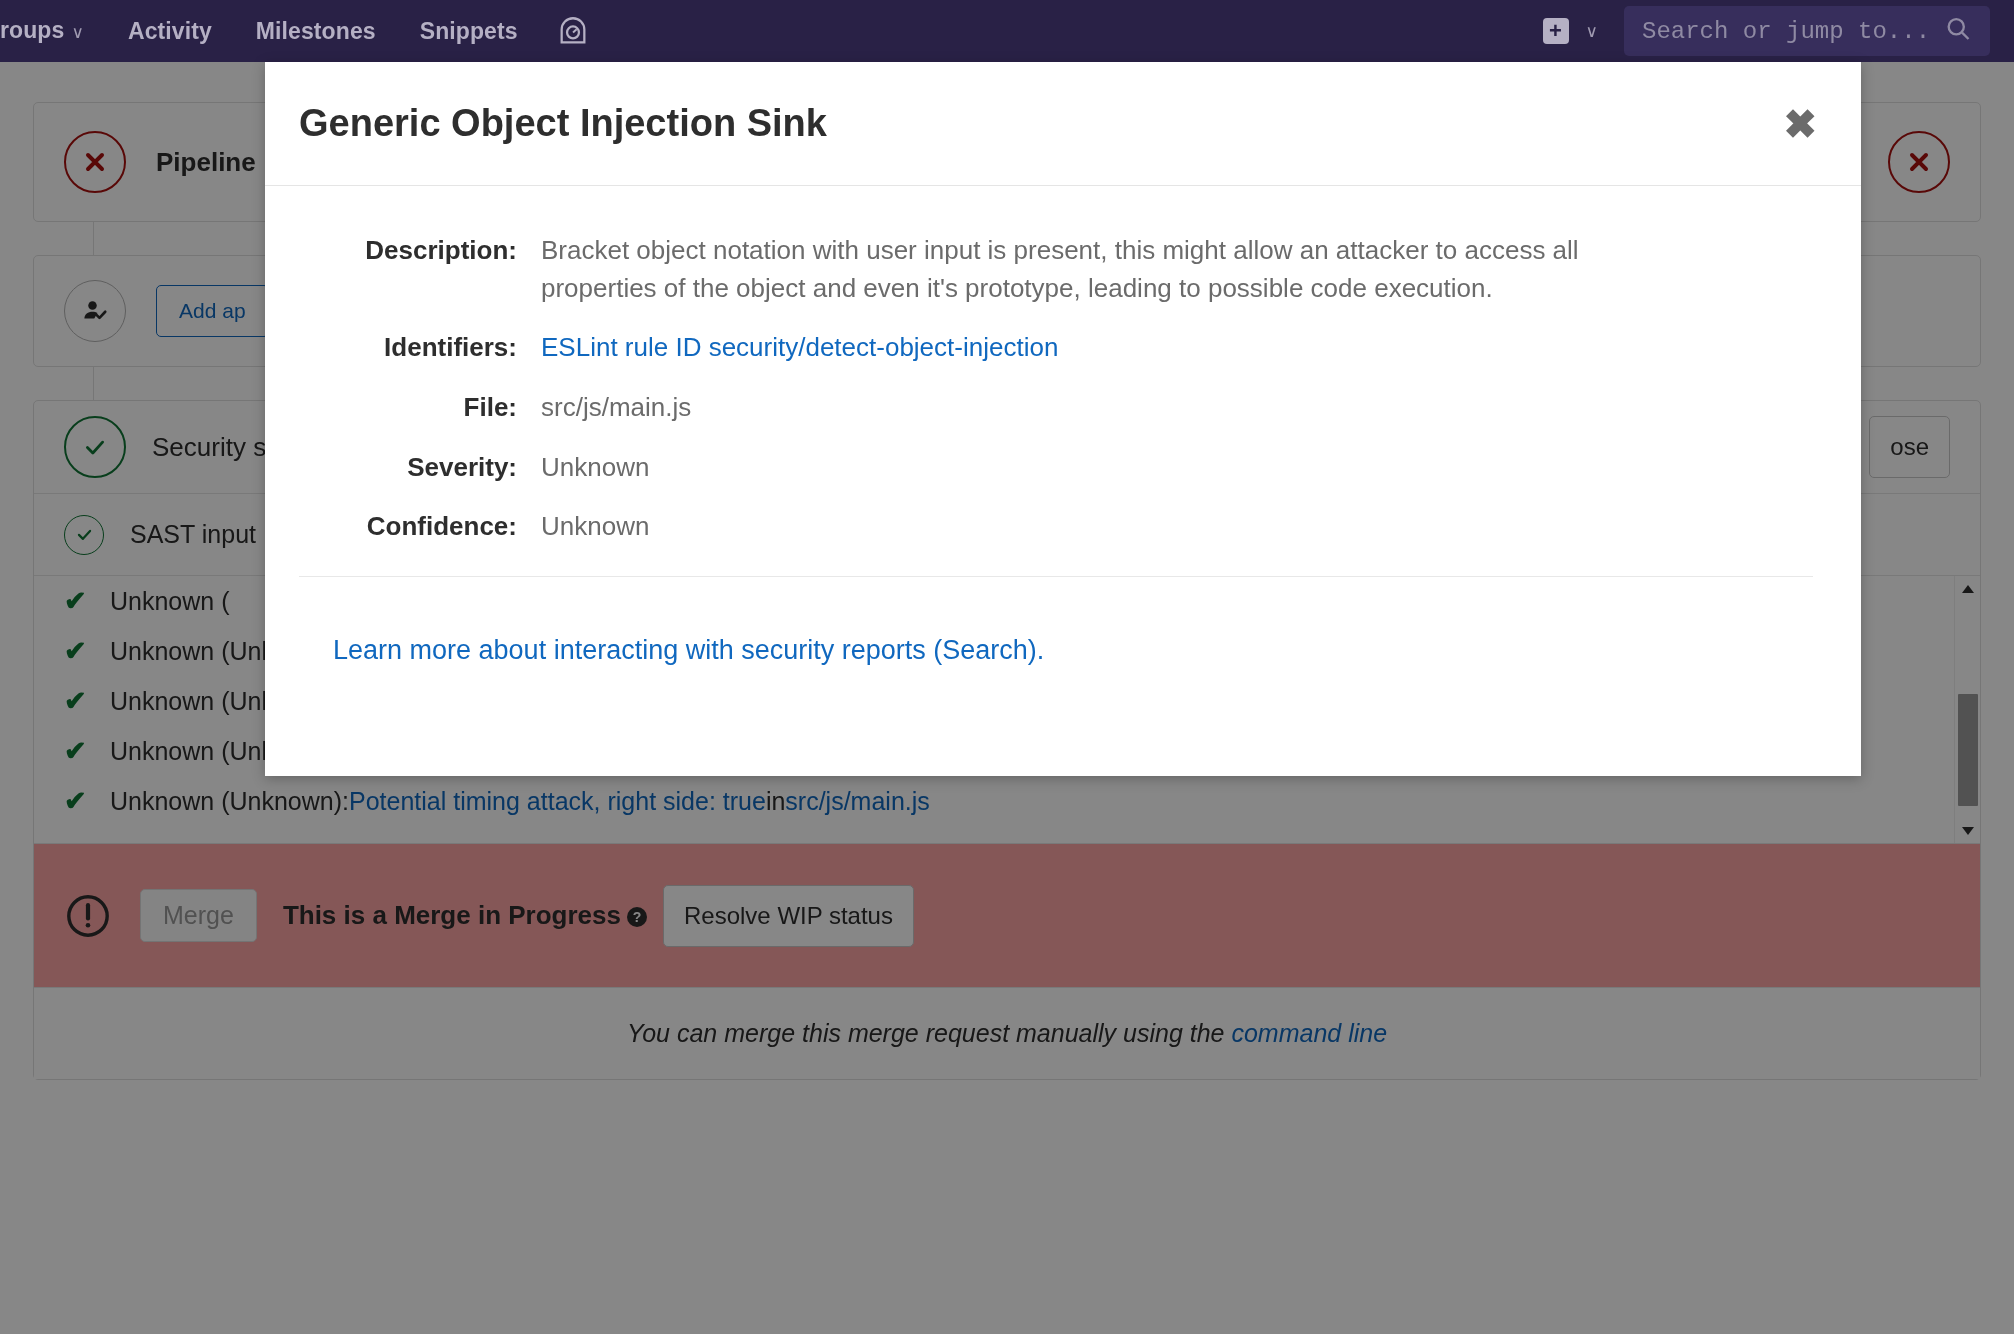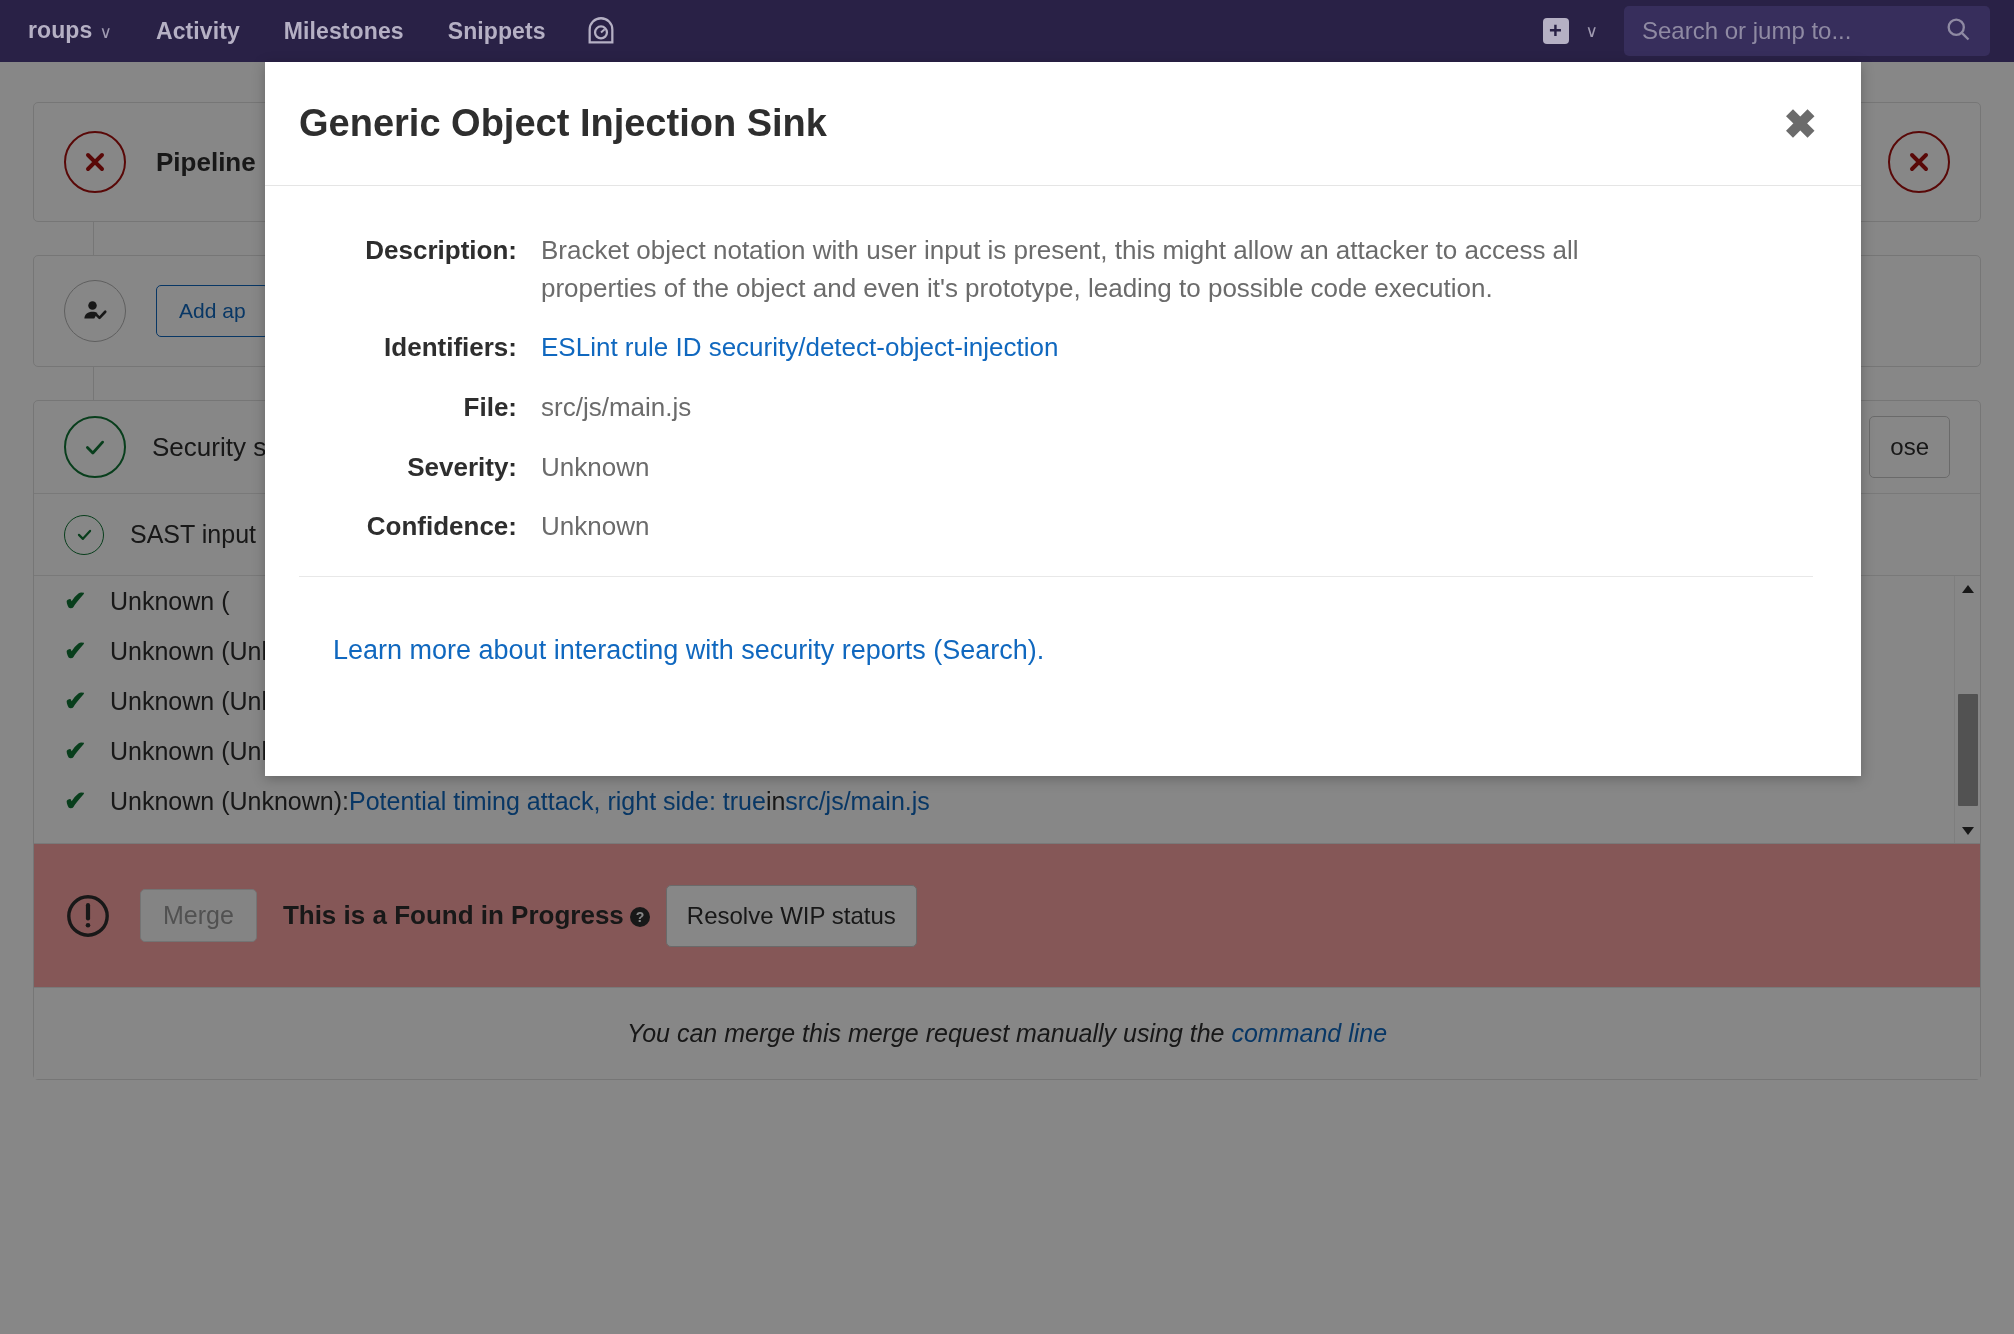--- a/index.html
+++ b/index.html
@@ -17,21 +17,21 @@
     position: absolute; inset: 0;
     background: #fff;
   }
 
   
   .navbar {
     position: absolute; top: 0; left: 0; width: 2014px; height: 62px;
     background: #292146;
     display: flex; align-items: center;
   }
-  .nav-left { display: flex; align-items: center; height: 62px; padding-left: 0px; margin-left: 28px; }
+  .nav-left { display: flex; align-items: center; height: 62px; padding-left: 0px; }
   .nav-item {
     color: #b5b0c4; font-size: 23px; font-weight: 700;
     padding: 0 22px; line-height: 62px; white-space: nowrap;
     letter-spacing: .1px;
   }
   .nav-item.first { padding-left: 0; }
   .chev { font-size: 17px; font-weight: 400; margin-left: 7px; opacity: .85; }
   .nav-dash-icon { margin-left: 16px; display:flex; align-items:center; }
   .nav-right {
     position: absolute; right: 0; top: 0; height: 62px;
@@ -40,21 +40,21 @@
   .plus-box {
     width: 26px; height: 26px; border-radius: 4px;
     background: #b5b0c4; color: #292146;
     display: flex; align-items: center; justify-content: center;
     font-size: 22px; font-weight: 700; line-height: 1;
   }
   .plus-wrap { display: flex; align-items: center; gap: 10px; margin-right: 26px; color:#b5b0c4; }
   .search-box {
     width: 366px; height: 50px; background: #372e5c; border-radius: 5px;
     display: flex; align-items: center; padding: 12px 18px;
-    margin-right: 24px; position: relative;
+    margin-right: 24px; position: relative; font-family: Liberation Mono, monospace;
   }
   .search-ph { color: #908bа3; color:#8f8aa3; font-size: 24px; }
   .search-ic { position: absolute; right: 18px; top: 50%; transform: translateY(-50%); }
 
   
   .content {
     position: absolute; left: 33px; top: 62px;
     width: 1948px;
   }
   .panel {
@@ -342,21 +342,21 @@
         <div class="merge-row">
           <div style="display:flex;align-items:center">
             <svg width="48" height="48" viewBox="0 0 24 24" fill="none" stroke="#2e2e2e" stroke-width="1.7">
               <circle cx="12" cy="12" r="9.6"></circle>
               <path d="M12 6.6 V13.2" stroke-width="2.1" stroke-linecap="round"></path>
               <circle cx="12" cy="16.6" r="1.15" fill="#2e2e2e" stroke="none"></circle>
             </svg>
           </div>
           <button class="btn-disabled" style="margin-left:28px">Merge</button>
           <div class="wip-text">
-            <span>This is a Found in Progress</span><span class="q-ic">
+            <span>This is a Merge in Progress</span><span class="q-ic">
                 <svg width="24" height="24" viewBox="0 0 24 24">
                   <circle cx="12" cy="12" r="10" fill="#2e2e2e"></circle>
                   <text x="12" y="17" font-size="14" font-family="Liberation Sans, sans-serif" font-weight="700" fill="#fff" text-anchor="middle">?</text>
                 </svg>
               </span>
           </div>
           <button class="btn-plain">Resolve WIP status</button>
         </div>
 
         <div class="cli-row">

